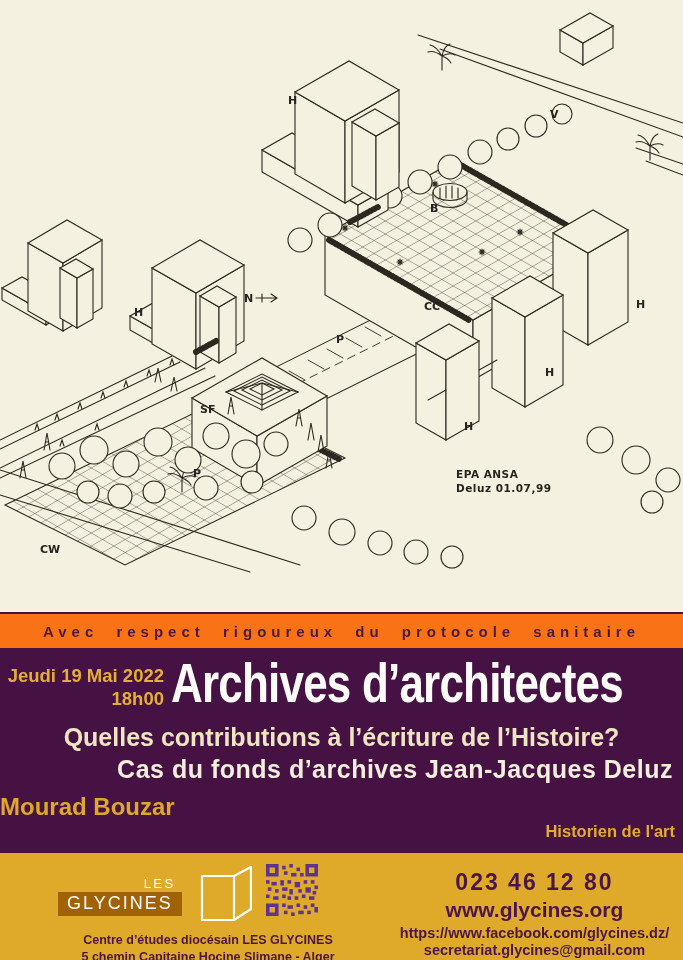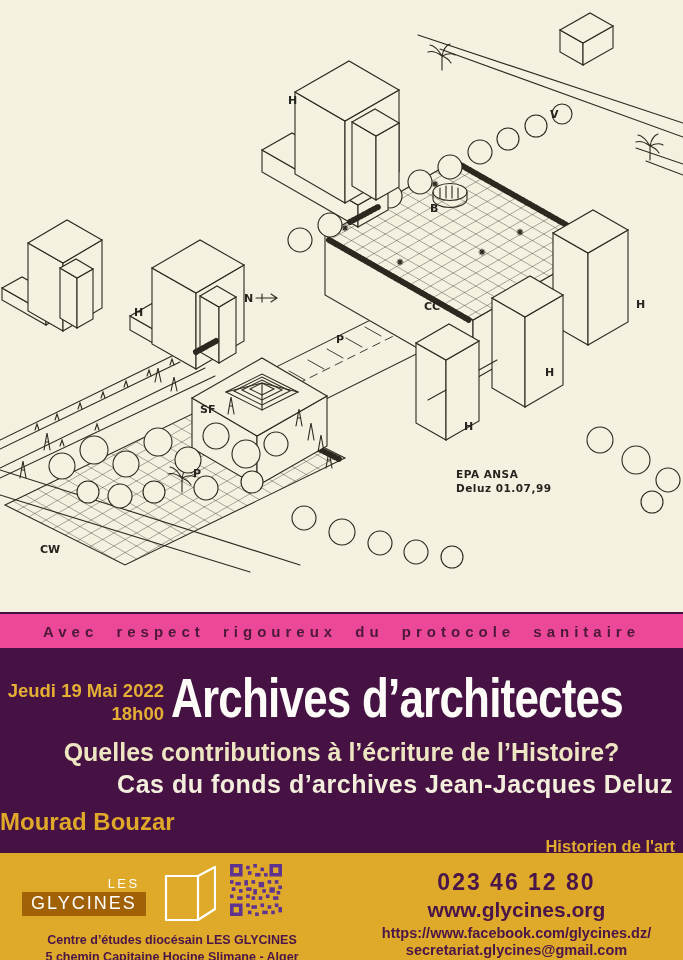--- a/index.html
+++ b/index.html
@@ -5,38 +5,38 @@
   html,body{margin:0;padding:0;background:#888;}
   .poster{position:relative;width:683px;height:960px;margin:0 auto;overflow:hidden;
           font-family:"Liberation Sans",sans-serif;background:#F5F1E0;}
   
   .art{position:absolute;top:0;left:0;width:683px;height:612px;background:#F5F1E0;}
   .art svg{display:block}
   .lbl{font:600 11px "DejaVu Sans",sans-serif;fill:#26241f;}
   .credit{font:600 10.5px "DejaVu Sans",sans-serif;fill:#26241f;letter-spacing:.5px;}
   
   .rule{position:absolute;top:612px;left:0;width:683px;height:2px;background:#451243;}
-  .banner{position:absolute;top:614px;left:0;width:683px;height:34px;background:#ec4899;
+  .banner{position:absolute;top:614px;left:0;width:683px;height:34px;background:#f97316;
           display:flex;align-items:center;justify-content:center;}
   .banner span{color:#4C1838;font-size:15px;font-weight:600;letter-spacing:5px;word-spacing:9px;white-space:nowrap;}
   
   .main{position:absolute;top:648px;left:0;width:683px;height:205px;background:#451243;color:#fff;}
-  .titlerow{display:flex;align-items:flex-start;padding-top:24px;}
+  .titlerow{display:flex;align-items:flex-start;padding-top:9px;}
   .dt{width:164px;flex:0 0 164px;text-align:right;color:#E5AE35;font-weight:700;padding-top:9px;line-height:1.1;}
   .dt .date{font-size:18.5px;}
   .dt .time{font-size:18.5px;margin-top:3px;}
   .title{margin:0 0 0 7px;font-size:55px;font-weight:700;color:#FCFBF7;line-height:.95;
          white-space:nowrap;transform:scaleX(.8);transform-origin:left top;letter-spacing:-1px;}
   .sub1{margin-top:13px;text-align:center;font-size:25px;font-weight:700;color:#EEE5C2;white-space:nowrap;}
   .sub2{margin-top:3px;text-align:right;padding-right:10px;font-size:25px;font-weight:700;color:#F3EFDC;white-space:nowrap;letter-spacing:.5px;}
   .speaker{margin-top:9px;text-align:left;padding-right:8px;font-size:24px;font-weight:700;color:#DFA82A;}
   .role{margin-top:1px;text-align:right;padding-right:8px;font-size:16.5px;font-weight:700;color:#E2AC2F;}
   
   .footer{position:absolute;top:853px;left:0;width:683px;height:107px;background:#DFA929;display:flex;}
-  .f-left{flex:0 0 350px;padding-left:22px;box-sizing:border-box;}
+  .f-left{flex:0 0 350px;padding-left:22px;box-sizing:border-box;margin-left:36px;}
   .logo-row{display:flex;align-items:flex-start;gap:14px;margin-top:11px;height:60px;}
   .org{display:flex;flex-direction:column;align-items:flex-end;margin-top:12px;}
   .org .les{color:#fff;font-size:13px;letter-spacing:2.5px;font-weight:400;margin-right:6px;}
   .org .badge{background:#a16207;color:#fff;font-size:18px;letter-spacing:2px;padding:1px 9px 2px;font-weight:400;margin-top:1px;}
   .addr{color:#4A1548;font-size:12.5px;font-weight:700;text-align:center;line-height:1.35;margin-top:8px;width:300px;}
   .f-right{flex:1;text-align:center;color:#4A1548;padding-top:16px;}
   .f-right .phone{font-size:23px;font-weight:700;letter-spacing:2px;}
   .f-right .site{font-size:21px;font-weight:700;margin-top:2px;}
   .f-right .fb{font-size:14.5px;font-weight:700;margin-top:3px;}
   .f-right .mail{font-size:14.5px;font-weight:700;margin-top:1px;}

